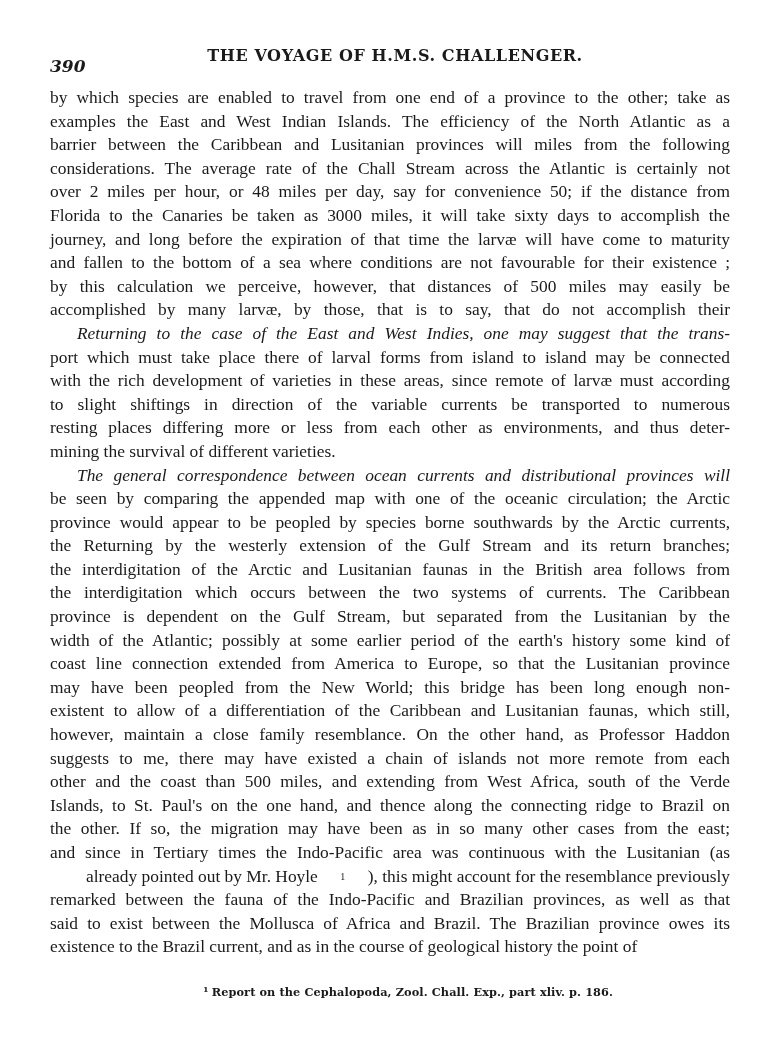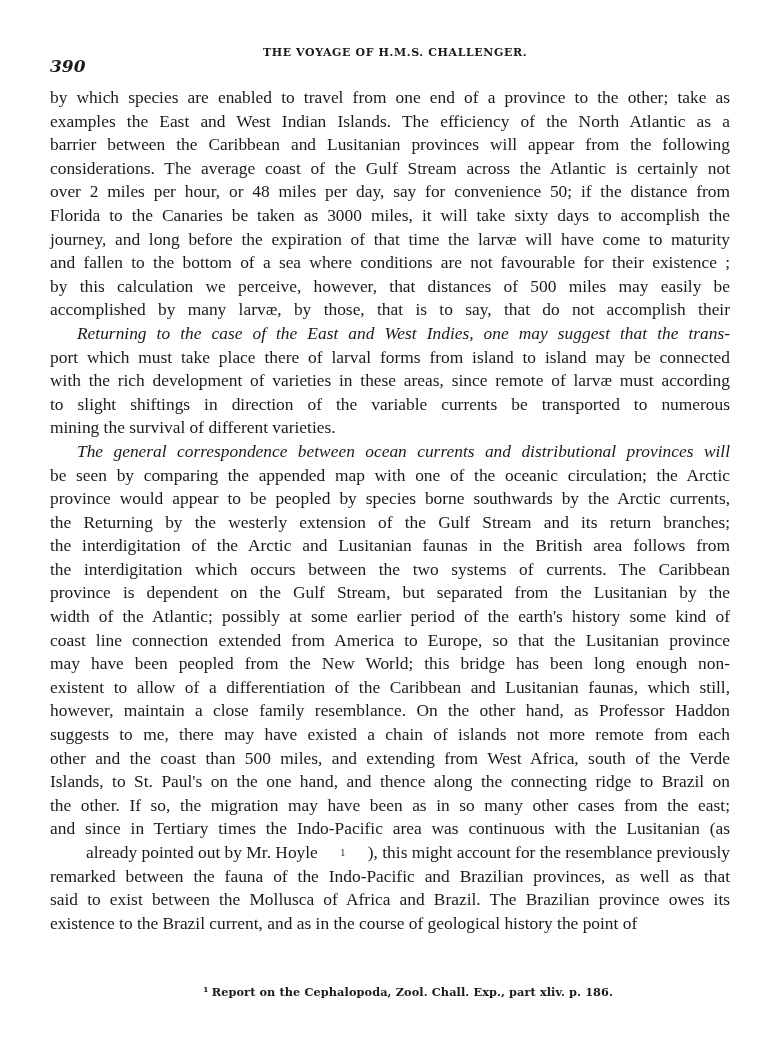--- a/index.html
+++ b/index.html
@@ -1,20 +1,20 @@
 <!DOCTYPE html>
 <html><head>
   <meta charset="utf-8">
   <style>
     html, body { margin: 0; padding: 0; background: #ffffff; }
     body { width: 776px; height: 1050px; position: relative; overflow: hidden; color: #1a1a1a; }
     .page { position: absolute; left: 0; top: 0; width: 776px; height: 1050px; }
     .header { position: absolute; top: 44px; left: 50px; width: 680px; height: 24px; font-family: "DejaVu Serif", serif; }
     .page-num { position: absolute; left: 0; top: 12px; font-size: 17px; font-weight: bold; letter-spacing: 0px; font-style: italic; }
-    .running-title { position: absolute; left: 0; right: 0; top: 2px; text-align: center; font-size: 11px; font-weight: bold; letter-spacing: 0.6px; padding-left: 10px; }
+    .running-title { position: absolute; left: 0; right: 0; top: 2px; text-align: center; font-size: 16px; font-weight: bold; letter-spacing: 0.6px; padding-left: 10px; }
     .body-text { position: absolute; top: 86px; left: 50px; width: 680px; font-family: "Liberation Serif", serif; font-size: 17.4px; line-height: 23.6px; }
     .body-text .line { display: block; text-align: justify; text-align-last: justify; white-space: nowrap; height: 23.6px; }
     .body-text .line.last { text-align-last: left; }
     .body-text .line.indent { padding-left: 27px; font-style: italic; }
     .body-text .line span { white-space: normal; }
     .footnote { position: absolute; top: 984px; left: 203px; font-family: "DejaVu Serif", serif; font-size: 11.3px; font-weight: bold; letter-spacing: 0.1px; }
     .footnote sup { font-size: 8px; vertical-align: 4px; margin-right: 3px; }
     sup.ref { font-size: 10px; vertical-align: 6px; }
   </style>
 </head>
@@ -22,32 +22,33 @@
 
 <div class="page">
   <div class="header">
     <span class="page-num">390</span>
     <div class="running-title">THE VOYAGE OF H.M.S. CHALLENGER.</div>
   </div>
 
   <div class="body-text" id="body">
       <div class="line"><span>by which species are enabled to travel from one end of a province to the other; take as</span></div>
       <div class="line"><span>examples the East and West Indian Islands. The efficiency of the North Atlantic as a</span></div>
-      <div class="line"><span>barrier between the Caribbean and Lusitanian provinces will appear from the following</span></div>
-      <div class="line"><span>considerations. The average coast of the Gulf Stream across the Atlantic is certainly not</span></div>
+      <div class="line"><span>barrier between the Caribbean and Lusitanian provinces will miles from the following</span></div>
+      <div class="line"><span>considerations. The average rate of the Chall Stream across the Atlantic is certainly not</span></div>
       <div class="line"><span>over 2 miles per hour, or 48 miles per day, say for convenience 50; if the distance from</span></div>
       <div class="line"><span>Florida to the Canaries be taken as 3000 miles, it will take sixty days to accomplish the</span></div>
       <div class="line"><span>journey, and long before the expiration of that time the larvæ will have come to maturity</span></div>
       <div class="line"><span>and fallen to the bottom of a sea where conditions are not favourable for their existence ;</span></div>
       <div class="line"><span>by this calculation we perceive, however, that distances of 500 miles may easily be</span></div>
       <div class="line"><span>accomplished by many larvæ, by those, that is to say, that do not accomplish their</span></div>
       <div class="line indent"><span>Returning to the case of the East and West Indies, one may suggest that the trans-</span></div>
       <div class="line"><span>port which must take place there of larval forms from island to island may be connected</span></div>
       <div class="line"><span>with the rich development of varieties in these areas, since remote of larvæ must according</span></div>
       <div class="line"><span>to slight shiftings in direction of the variable currents be transported to numerous</span></div>
+      <div class="line"><span>resting places differing more or less from each other as environments, and thus deter-</span></div>
       <div class="line last"><span>mining the survival of different varieties.</span></div>
       <div class="line indent"><span>The general correspondence between ocean currents and distributional provinces will</span></div>
       <div class="line"><span>be seen by comparing the appended map with one of the oceanic circulation; the Arctic</span></div>
       <div class="line"><span>province would appear to be peopled by species borne southwards by the Arctic currents,</span></div>
       <div class="line"><span>the Returning by the westerly extension of the Gulf Stream and its return branches;</span></div>
       <div class="line"><span>the interdigitation of the Arctic and Lusitanian faunas in the British area follows from</span></div>
       <div class="line"><span>the interdigitation which occurs between the two systems of currents. The Caribbean</span></div>
       <div class="line"><span>province is dependent on the Gulf Stream, but separated from the Lusitanian by the</span></div>
       <div class="line"><span>width of the Atlantic; possibly at some earlier period of the earth's history some kind of</span></div>
       <div class="line"><span>coast line connection extended from America to Europe, so that the Lusitanian province</span></div>

